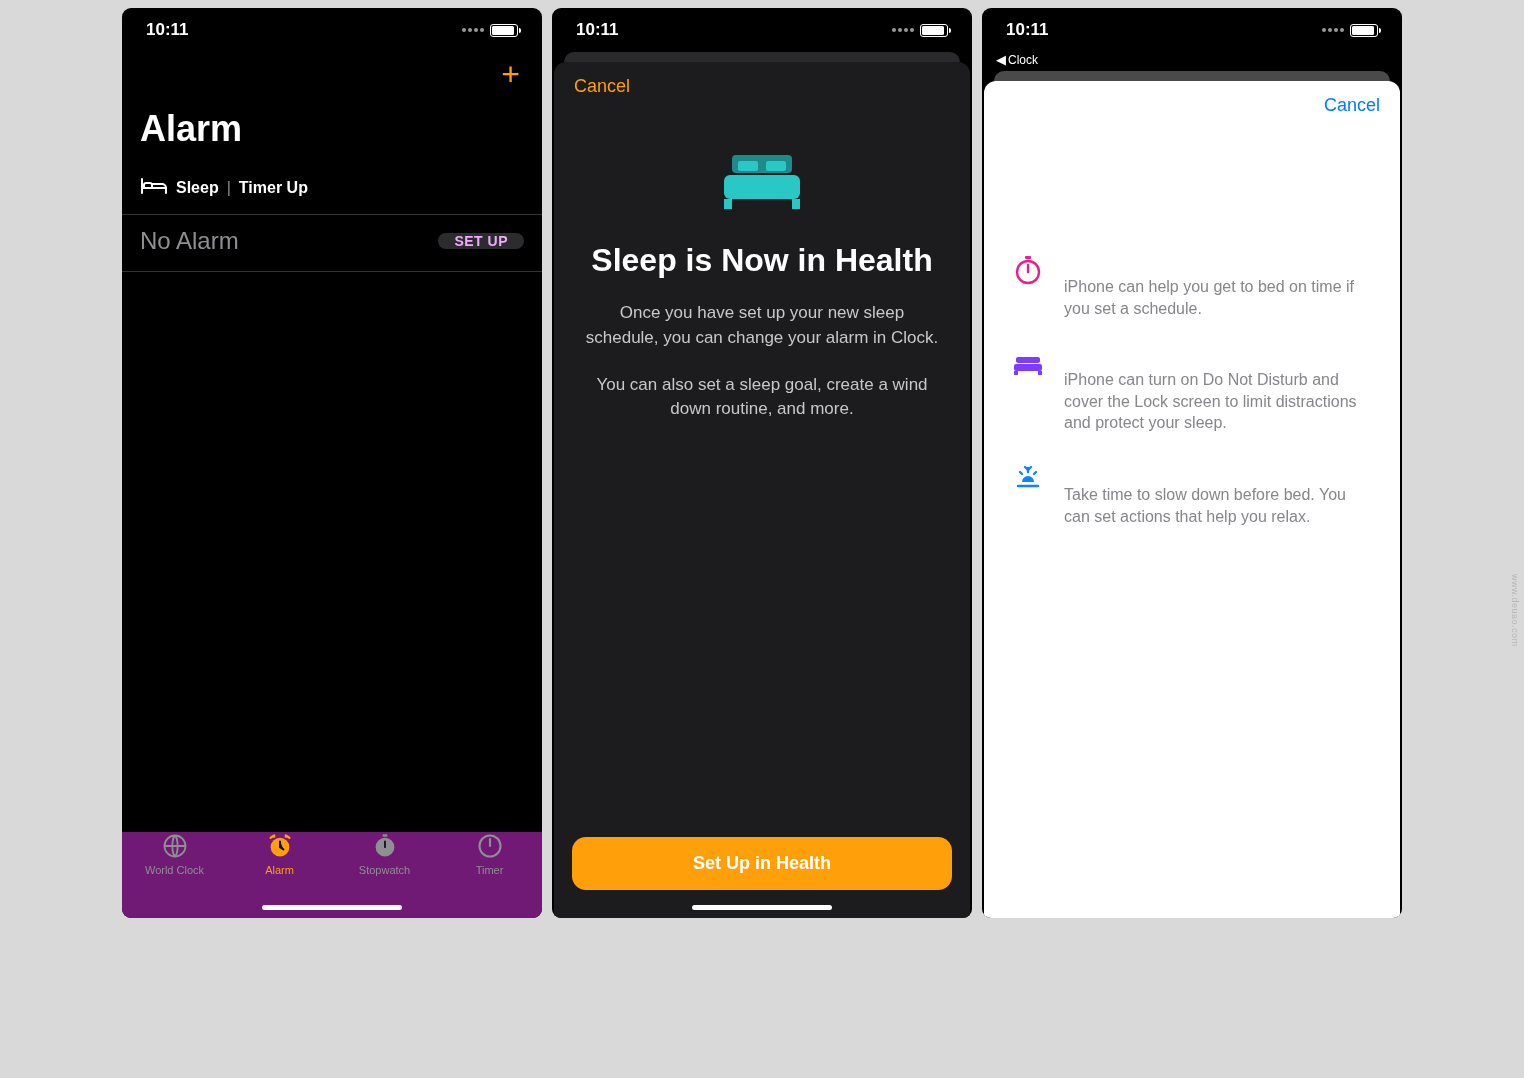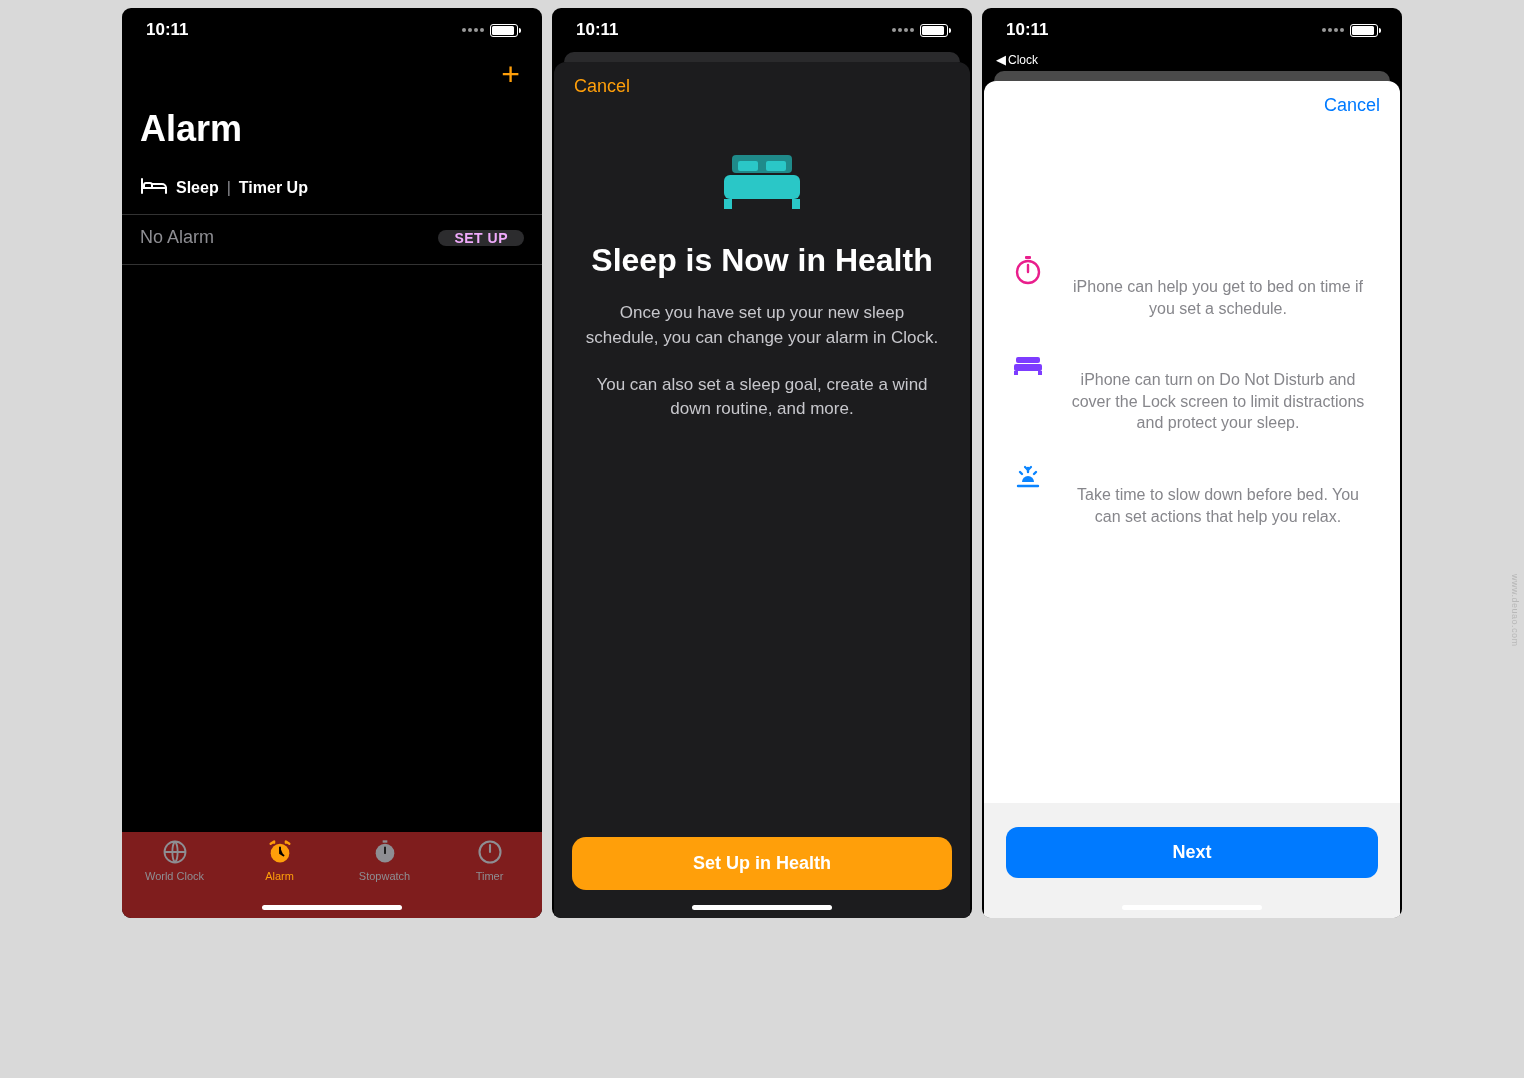--- a/index.html
+++ b/index.html
@@ -26,24 +26,24 @@
   .backnav { font-size: 12px; color:#fff; padding: 0 14px 4px; }
   .backnav .arr { font-size: 13px; margin-right: 2px; }
 
   
   .s1-add { display:flex; justify-content:flex-end; padding: 6px 22px 0; }
   .s1-add .plus { color:#ff9f0a; font-size: 32px; font-weight: 300; line-height:1; }
   .s1-title { font-size: 36px; font-weight: 700; padding: 18px 18px 24px; }
   .s1-section { display:flex; align-items:center; gap: 8px; padding: 0 18px 12px; border-bottom: 0.5px solid #333; font-size: 16px; font-weight: 600; }
   .s1-divider { color:#8e8e93; font-weight: 300; }
   .s1-row { display:flex; align-items:center; justify-content:space-between; padding: 12px 18px 16px; border-bottom: 0.5px solid #333; }
-  .s1-row .label { color:#8e8e93; font-size: 18px; }
+  .s1-row .label { color:#8e8e93; font-size: 24px; }
   .pill { background:#2c2c2e; color:#f0abfc; font-size: 14px; font-weight: 600; letter-spacing: 0.5px; padding: 0 16px; border-radius: 18px; }
 
-  .tabbar { margin-top:auto; background:#7f1d1d; height: 86px; display:flex; padding-top:6px; }
+  .tabbar { margin-top:auto; background:#701a75; height: 86px; display:flex; }
   .tab { flex:1; display:flex; flex-direction:column; align-items:center; gap:4px; color:#8e8e93; font-size: 11px; }
   .tab.active { color:#ff9f0a; }
   .tab svg { width:28px; height:28px; }
   .homebar { position:absolute; bottom:8px; left:50%; transform:translateX(-50%); width:140px; height:5px; background:#fff; border-radius: 3px; }
 
   
   .s2-nav { padding: 14px 20px; }
   .s2-nav .cancel { color:#ff9f0a; font-size: 18px; }
   .s2-body { flex:1; display:flex; flex-direction:column; align-items:center; padding: 40px 28px 0; text-align:center; }
   .s2-title { font-size: 32px; font-weight: 700; line-height:1.2; margin-top: 24px; }
@@ -52,21 +52,21 @@
   .bigbtn { background:#ff9f0a; color:#fff; font-size: 18px; font-weight:600; padding: 16px; border-radius: 14px; text-align:center; }
   .s2-sheet { background:#1c1c1e; flex:1; margin: 0 2px; border-radius: 12px 12px 0 0; display:flex; flex-direction:column; }
   .s2-card-behind { height: 10px; background:#2a2a2c; margin: 0 12px; border-radius: 10px 10px 0 0; }
 
   
   .s3-sheet { background:#fff; flex:1; margin: 0 2px; border-radius: 12px 12px 0 0; display:flex; flex-direction:column; overflow:hidden; }
   .s3-card-behind { height: 10px; background:#4a4a4a; margin: 0 12px; border-radius: 10px 10px 0 0; }
   .s3-nav { display:flex; justify-content:flex-end; padding: 14px 20px; }
   .s3-nav .cancel { color:#007aff; font-size: 18px; }
   .s3-title { font-size: 32px; font-weight:700; text-align:center; line-height:1.25; padding: 12px 40px 30px; }
-  .s3-list { padding: 0 28px; flex:1; overflow:hidden;text-align:center; }
+  .s3-list { padding: 0 28px; flex:1; overflow:hidden; }
   .s3-item { display:flex; gap: 20px; margin-bottom: 26px; }
   .s3-item .iconcol { width: 38px; display:flex; align-items:flex-start; justify-content:center; padding-top:2px; }
   .s3-item .iconcol svg { width:32px; height:32px; }
   .s3-item .txt h4 { font-size:17px; font-weight:600; margin-bottom:4px; }
   .s3-item .txt p { font-size:16px; color:#86868b; line-height:1.35; }
   .s3-footer { background:#f2f2f2; padding: 24px 22px 40px; }
   .bluebtn { background:#007aff; color:#fff; font-size:18px; font-weight:600; padding:15px; border-radius:12px; text-align:center; }
 
   .bed-icon-sm svg { width:28px; height:24px; }
 
@@ -264,22 +264,19 @@
                 </svg>
           </span>
             </div>
           <div class="txt">
             <h4>Wind Down</h4>
             <p>Take time to slow down before bed. You can set actions that help you relax.</p>
           </div>
         </div>
 
       </div>
-      <div class="s3-footer">
-        <div class="bluebtn">Next</div>
-      </div>
     </div>
     <div class="homebar"></div>
   </div>
 
 </div>
 
 <div class="watermark">www.deuao.com</div>
 
 </body></html>

